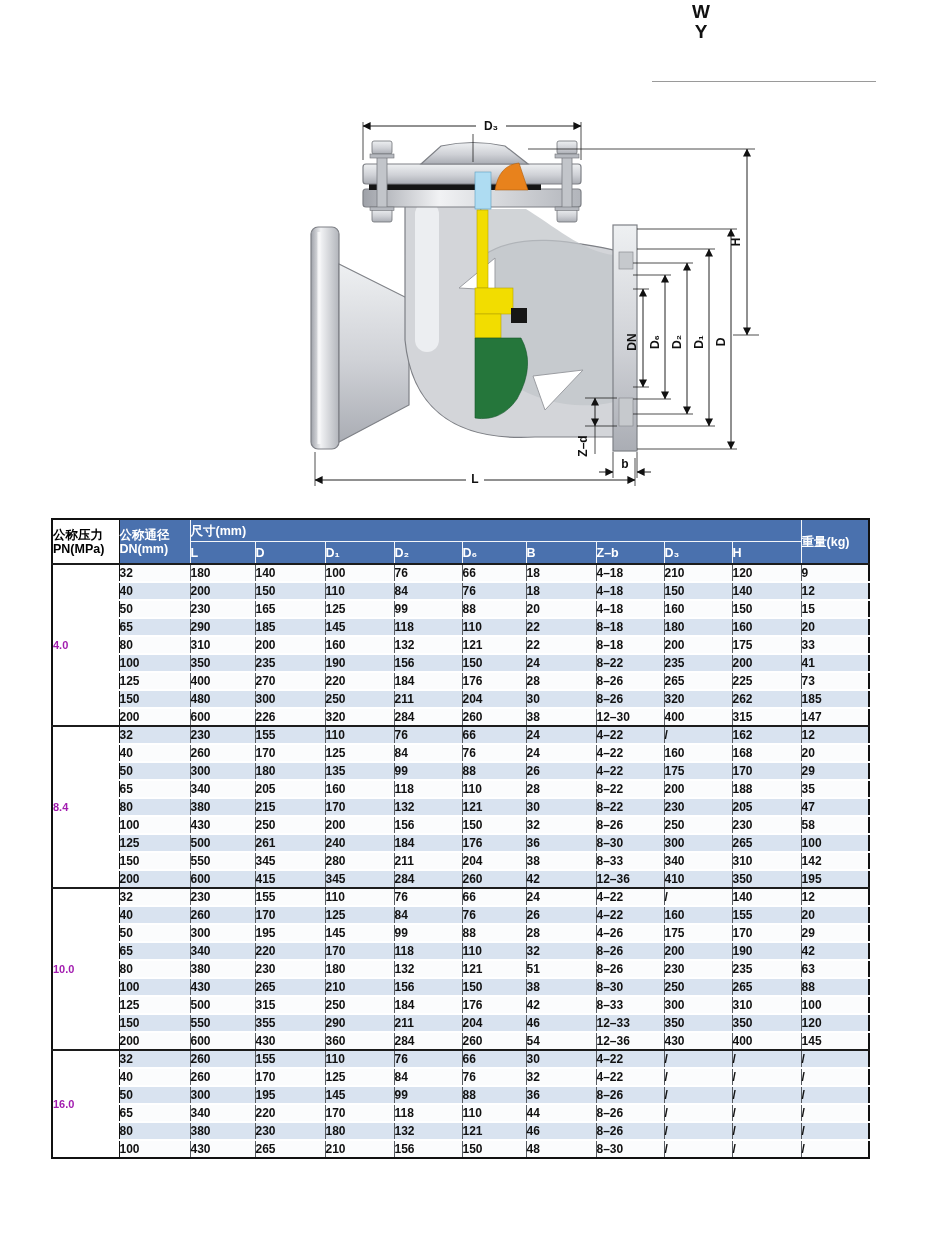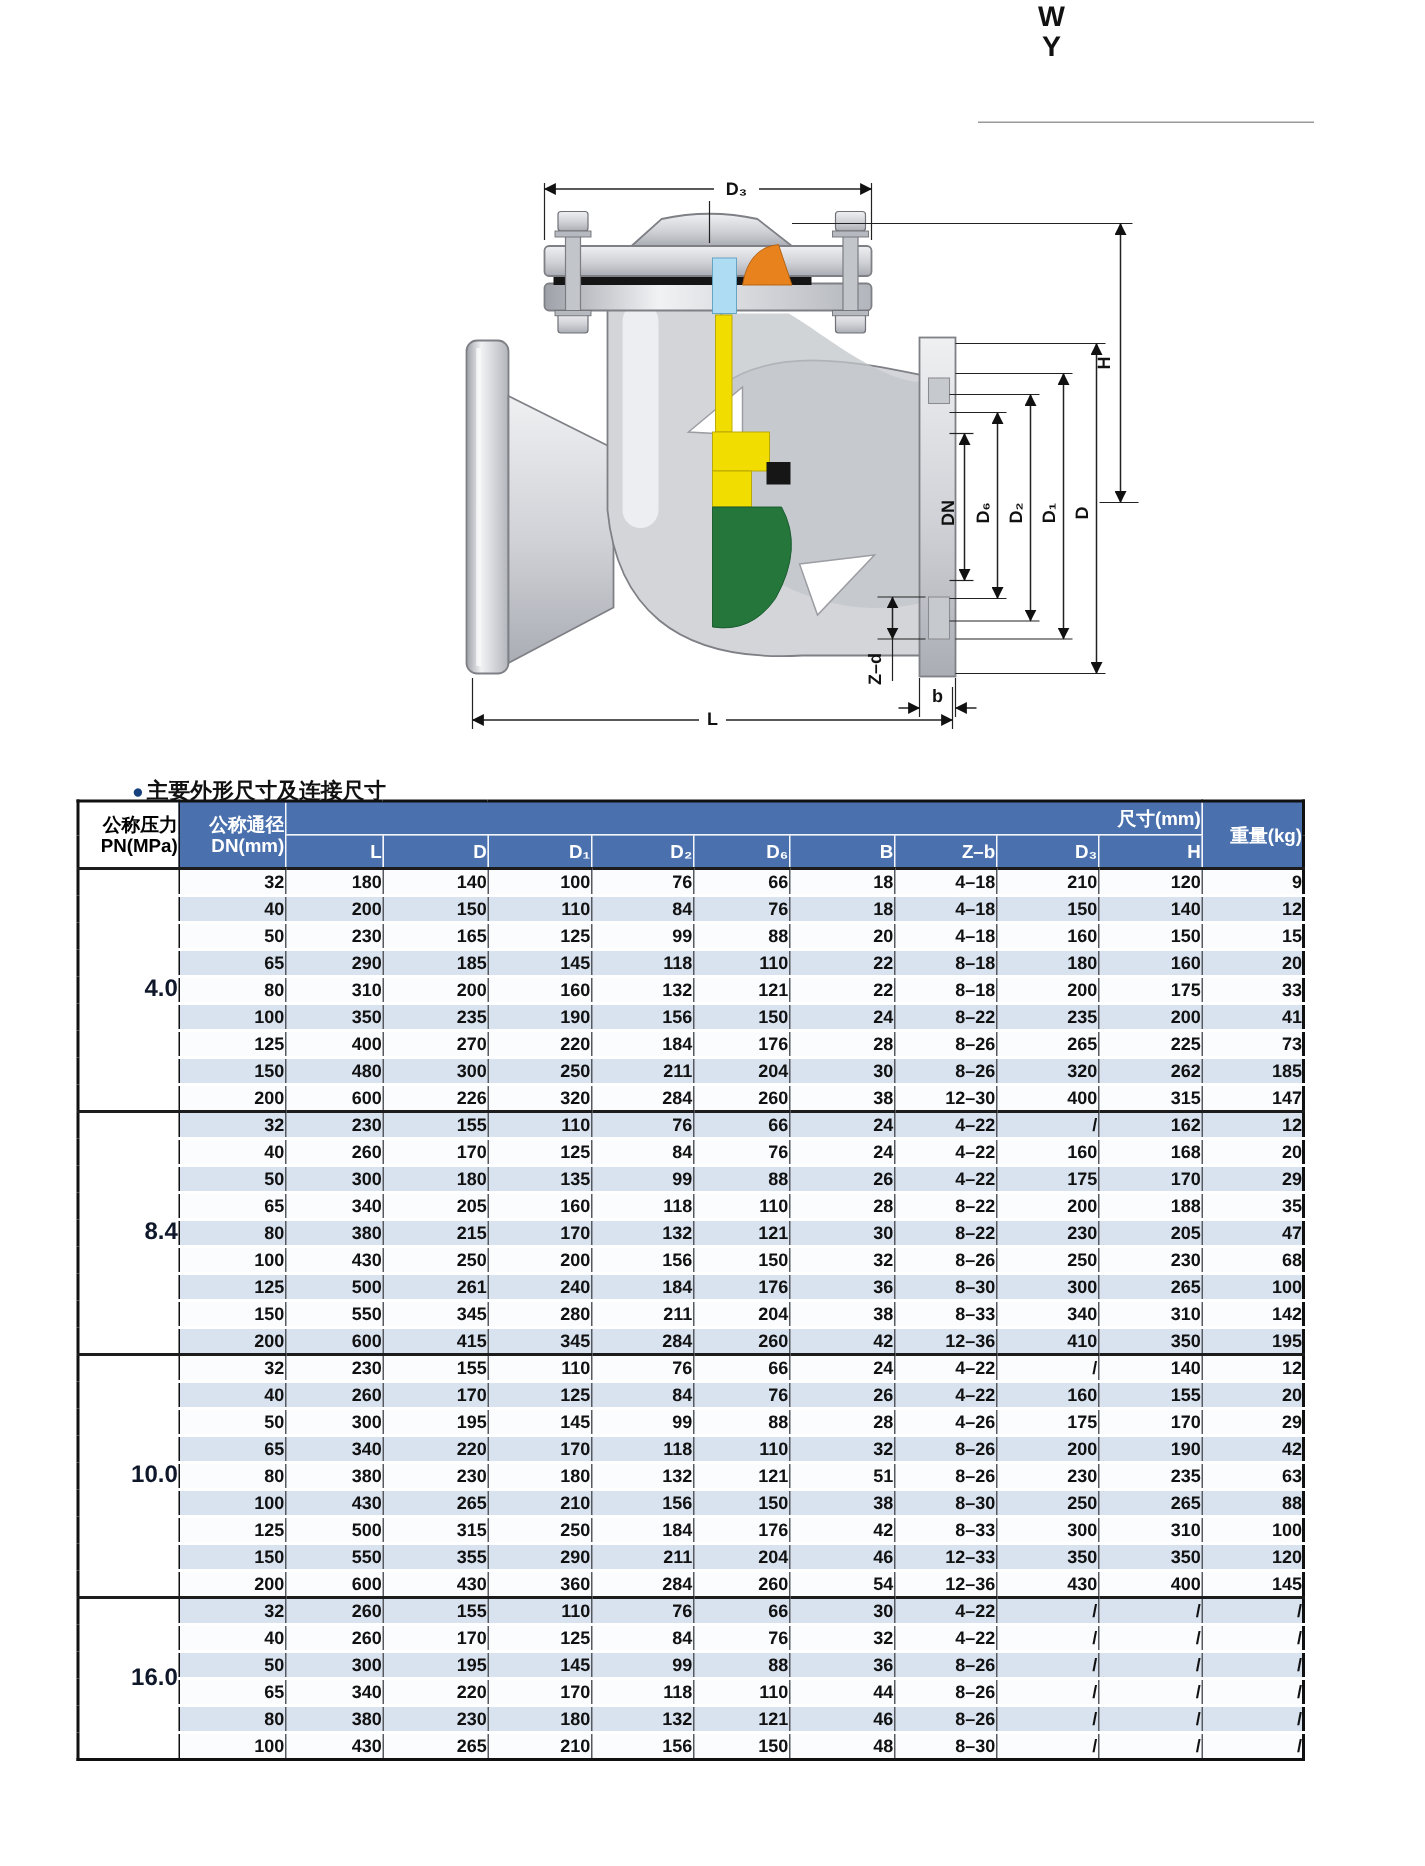--- a/index.html
+++ b/index.html
@@ -29,36 +29,36 @@
   .dim-line{stroke:#222;stroke-width:1;fill:none;}
   .thin{stroke:#222;stroke-width:.8;fill:none;}
   .dim-text{font-family:"Liberation Sans","DejaVu Sans",sans-serif;
             font-size:12px;font-weight:700;fill:#111;}
   .metal-stroke{stroke:#7e8086;stroke-width:1.2;}
   .c-orange{fill:var(--orange,#e8821c);stroke:#b05e0e;stroke-width:.6;}
   .c-blue{fill:var(--lightblue,#aedcf2);stroke:#5c9fc0;stroke-width:.6;}
   .c-yellow{fill:var(--yellow,#f2dd00);stroke:#b5a400;stroke-width:.6;}
   .c-green{fill:var(--green,#25763b);stroke:#14572a;stroke-width:.6;}
   
-  .dims-table{position:absolute;left:51px;top:533px;border-collapse:collapse;
+  .dims-table{position:absolute;left:51px;top:518px;border-collapse:collapse;
               table-layout:fixed;width:817px;border:2px solid #111;
-              font-size:12px;font-weight:700;text-align:right;padding-left:20px;}
+              font-size:12px;font-weight:700;text-align:left;padding-left:20px;}
   .dims-table th{background:var(--hblue);color:#fff;border:1px solid #f4f6f9;
                  font-size:12.5px;font-weight:700;padding:0;height:21px;line-height:14px;}
   .dims-table th.pn-head{background:#fff;color:#000;border:1px solid #111;white-space:pre-line;}
   .dims-table th.two-line{white-space:pre-line;margin-top:34px;}
   .dims-table thead{border-bottom:2px solid #111;}
   .dims-table td{padding:0;height:16px;line-height:16px;
                  border-left:1px solid #565a60;border-right:1px solid #565a60;
                  border-top:2px solid #fff;}
   .dims-table tr.plain td{background:var(--plain);}
   .dims-table tr.stripe td{background:var(--stripe);}
   .dims-table tr.group-start td{border-top:2px solid #1c1c1c;}
-  .dims-table td.pn-cell{background:#fff !important;color:#0f172a;
-                         border:1px solid #111;font-size:16px;}
+  .dims-table td.pn-cell{background:#fff !important;color:#a21caf;
+                         border:1px solid #111;font-size:11px;}
 </style>
 </head>
 <body>
 
 <div class="page">
 
   <div class="title-block">
     <div class="variant">W</div>
     <div class="variant">Y</div>
   </div>
@@ -421,21 +421,21 @@
           <td>100</td>
           <td>430</td>
           <td>250</td>
           <td>200</td>
           <td>156</td>
           <td>150</td>
           <td>32</td>
           <td>8–26</td>
           <td>250</td>
           <td>230</td>
-          <td>68</td>
+          <td>58</td>
         </tr>
         <tr class="stripe">
           <td>125</td>
           <td>500</td>
           <td>261</td>
           <td>240</td>
           <td>184</td>
           <td>176</td>
           <td>36</td>
           <td>8–30</td>

